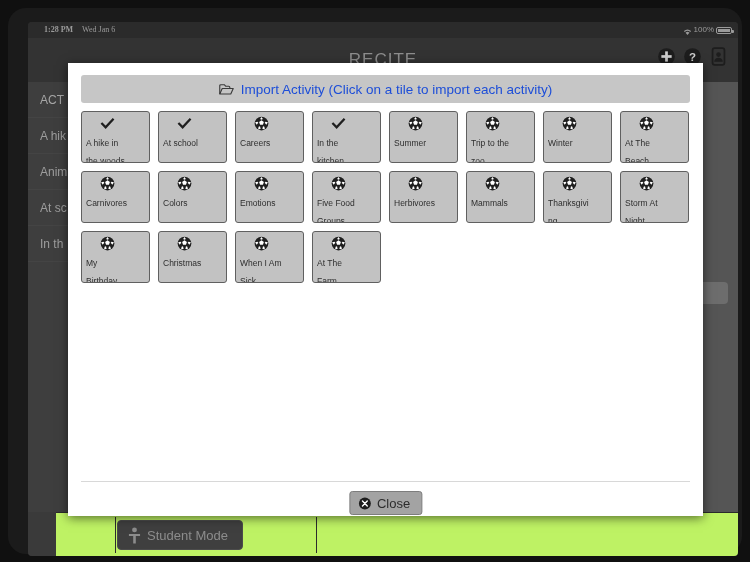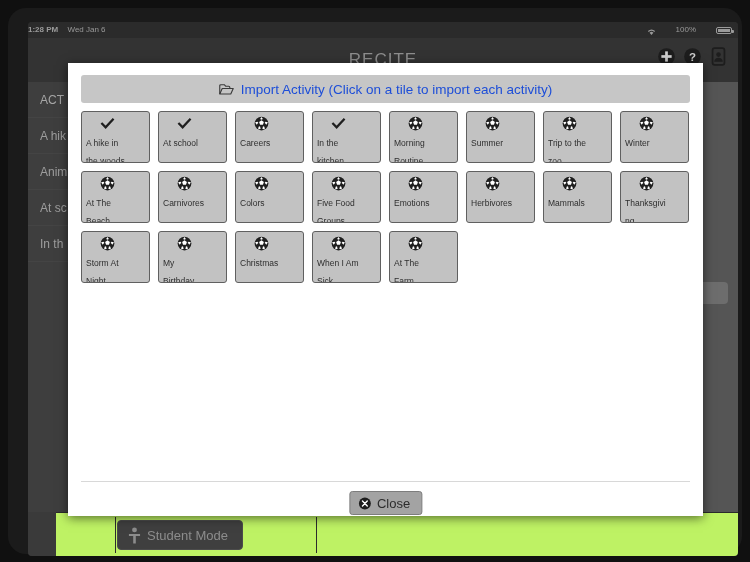--- a/index.html
+++ b/index.html
@@ -33,26 +33,26 @@
     width: 15px; height: 6px; border-radius: 2px;
     background: #161d28;
   }
 
   
   #statusbar {
     position: absolute; left: 0; top: 0; width: 710px; height: 16px;
     background: #2b2b2b; color: #9a9a9a;
     font-size: 8px; line-height: 16px;
   }
-  #statusbar .left { position: absolute; left: 0; top: 0; white-space: nowrap; }
+  #statusbar .left { position: absolute; left: 16px; top: 0; white-space: nowrap; font-family: Liberation Serif, serif; }
   #statusbar .left .time { font-weight: bold; }
   #statusbar .left .date { margin-left: 7px; }
   #statusbar .right {
     position: absolute; right: 6px; top: 0;
-    display: flex; align-items: center; gap: 20px; height: 16px;
+    display: flex; align-items: center; gap: 2px; height: 16px;
   }
   .wifi-glyph { display:inline-block; width: 9px; height: 8px; }
   .batt {
     position: relative; display: inline-block;
     width: 16px; height: 7px; border: 1px solid #9a9a9a; border-radius: 2px;
   }
   .batt::after {
     content: ""; position: absolute; left: 1px; top: 1px;
     width: 12px; height: 3px; background: #9a9a9a;
   }
@@ -283,29 +283,20 @@
                   <path d="M3.5 12.6 L9 18.2 L20.5 5.6" fill="none" stroke="#1f1f1f" stroke-width="3.6" stroke-linecap="square"></path>
                 </svg></span><span class="tile-label">In the kitchen</span></div>
             <div class="tile"><span class="tile-icon"><svg viewBox="0 0 24 24" width="15" height="15">
                   <circle cx="12" cy="12" r="11" fill="#1f1f1f"></circle>
                   <polygon points="12,6.6 15.8,9.4 14.3,13.9 9.7,13.9 8.2,9.4" fill="#ffffff"></polygon>
                   <polygon points="12,1.6 14.2,4.9 12,6.0 9.8,4.9" fill="#ffffff"></polygon>
                   <polygon points="1.8,9.8 5.6,9.0 6.9,10.6 4.2,13.9" fill="#ffffff"></polygon>
                   <polygon points="22.2,9.8 19.8,13.9 17.1,10.6 18.4,9.0" fill="#ffffff"></polygon>
                   <polygon points="6.6,21.3 7.4,17.3 9.6,16.2 10.6,20.9" fill="#ffffff"></polygon>
                   <polygon points="17.4,21.3 13.4,20.9 14.4,16.2 16.6,17.3" fill="#ffffff"></polygon>
-                </svg></span><span class="tile-label">Morning Routine</span></div>
-            <div class="tile"><span class="tile-icon"><svg viewBox="0 0 24 24" width="15" height="15">
-                  <circle cx="12" cy="12" r="11" fill="#1f1f1f"></circle>
-                  <polygon points="12,6.6 15.8,9.4 14.3,13.9 9.7,13.9 8.2,9.4" fill="#ffffff"></polygon>
-                  <polygon points="12,1.6 14.2,4.9 12,6.0 9.8,4.9" fill="#ffffff"></polygon>
-                  <polygon points="1.8,9.8 5.6,9.0 6.9,10.6 4.2,13.9" fill="#ffffff"></polygon>
-                  <polygon points="22.2,9.8 19.8,13.9 17.1,10.6 18.4,9.0" fill="#ffffff"></polygon>
-                  <polygon points="6.6,21.3 7.4,17.3 9.6,16.2 10.6,20.9" fill="#ffffff"></polygon>
-                  <polygon points="17.4,21.3 13.4,20.9 14.4,16.2 16.6,17.3" fill="#ffffff"></polygon>
                 </svg></span><span class="tile-label">Summer</span></div>
             <div class="tile"><span class="tile-icon"><svg viewBox="0 0 24 24" width="15" height="15">
                   <circle cx="12" cy="12" r="11" fill="#1f1f1f"></circle>
                   <polygon points="12,6.6 15.8,9.4 14.3,13.9 9.7,13.9 8.2,9.4" fill="#ffffff"></polygon>
                   <polygon points="12,1.6 14.2,4.9 12,6.0 9.8,4.9" fill="#ffffff"></polygon>
                   <polygon points="1.8,9.8 5.6,9.0 6.9,10.6 4.2,13.9" fill="#ffffff"></polygon>
                   <polygon points="22.2,9.8 19.8,13.9 17.1,10.6 18.4,9.0" fill="#ffffff"></polygon>
                   <polygon points="6.6,21.3 7.4,17.3 9.6,16.2 10.6,20.9" fill="#ffffff"></polygon>
                   <polygon points="17.4,21.3 13.4,20.9 14.4,16.2 16.6,17.3" fill="#ffffff"></polygon>
                 </svg></span><span class="tile-label">Trip to the zoo</span></div>
@@ -346,30 +337,30 @@
                   <polygon points="17.4,21.3 13.4,20.9 14.4,16.2 16.6,17.3" fill="#ffffff"></polygon>
                 </svg></span><span class="tile-label">Colors</span></div>
             <div class="tile"><span class="tile-icon"><svg viewBox="0 0 24 24" width="15" height="15">
                   <circle cx="12" cy="12" r="11" fill="#1f1f1f"></circle>
                   <polygon points="12,6.6 15.8,9.4 14.3,13.9 9.7,13.9 8.2,9.4" fill="#ffffff"></polygon>
                   <polygon points="12,1.6 14.2,4.9 12,6.0 9.8,4.9" fill="#ffffff"></polygon>
                   <polygon points="1.8,9.8 5.6,9.0 6.9,10.6 4.2,13.9" fill="#ffffff"></polygon>
                   <polygon points="22.2,9.8 19.8,13.9 17.1,10.6 18.4,9.0" fill="#ffffff"></polygon>
                   <polygon points="6.6,21.3 7.4,17.3 9.6,16.2 10.6,20.9" fill="#ffffff"></polygon>
                   <polygon points="17.4,21.3 13.4,20.9 14.4,16.2 16.6,17.3" fill="#ffffff"></polygon>
+                </svg></span><span class="tile-label">Emotions</span></div>
+            <div class="tile"><span class="tile-icon"><svg viewBox="0 0 24 24" width="15" height="15">
+                  <circle cx="12" cy="12" r="11" fill="#1f1f1f"></circle>
+                  <polygon points="12,6.6 15.8,9.4 14.3,13.9 9.7,13.9 8.2,9.4" fill="#ffffff"></polygon>
+                  <polygon points="12,1.6 14.2,4.9 12,6.0 9.8,4.9" fill="#ffffff"></polygon>
+                  <polygon points="1.8,9.8 5.6,9.0 6.9,10.6 4.2,13.9" fill="#ffffff"></polygon>
+                  <polygon points="22.2,9.8 19.8,13.9 17.1,10.6 18.4,9.0" fill="#ffffff"></polygon>
+                  <polygon points="6.6,21.3 7.4,17.3 9.6,16.2 10.6,20.9" fill="#ffffff"></polygon>
+                  <polygon points="17.4,21.3 13.4,20.9 14.4,16.2 16.6,17.3" fill="#ffffff"></polygon>
                 </svg></span><span class="tile-label">Five Food Groups</span></div>
-            <div class="tile"><span class="tile-icon"><svg viewBox="0 0 24 24" width="15" height="15">
-                  <circle cx="12" cy="12" r="11" fill="#1f1f1f"></circle>
-                  <polygon points="12,6.6 15.8,9.4 14.3,13.9 9.7,13.9 8.2,9.4" fill="#ffffff"></polygon>
-                  <polygon points="12,1.6 14.2,4.9 12,6.0 9.8,4.9" fill="#ffffff"></polygon>
-                  <polygon points="1.8,9.8 5.6,9.0 6.9,10.6 4.2,13.9" fill="#ffffff"></polygon>
-                  <polygon points="22.2,9.8 19.8,13.9 17.1,10.6 18.4,9.0" fill="#ffffff"></polygon>
-                  <polygon points="6.6,21.3 7.4,17.3 9.6,16.2 10.6,20.9" fill="#ffffff"></polygon>
-                  <polygon points="17.4,21.3 13.4,20.9 14.4,16.2 16.6,17.3" fill="#ffffff"></polygon>
-                </svg></span><span class="tile-label">Emotions</span></div>
             <div class="tile"><span class="tile-icon"><svg viewBox="0 0 24 24" width="15" height="15">
                   <circle cx="12" cy="12" r="11" fill="#1f1f1f"></circle>
                   <polygon points="12,6.6 15.8,9.4 14.3,13.9 9.7,13.9 8.2,9.4" fill="#ffffff"></polygon>
                   <polygon points="12,1.6 14.2,4.9 12,6.0 9.8,4.9" fill="#ffffff"></polygon>
                   <polygon points="1.8,9.8 5.6,9.0 6.9,10.6 4.2,13.9" fill="#ffffff"></polygon>
                   <polygon points="22.2,9.8 19.8,13.9 17.1,10.6 18.4,9.0" fill="#ffffff"></polygon>
                   <polygon points="6.6,21.3 7.4,17.3 9.6,16.2 10.6,20.9" fill="#ffffff"></polygon>
                   <polygon points="17.4,21.3 13.4,20.9 14.4,16.2 16.6,17.3" fill="#ffffff"></polygon>
                 </svg></span><span class="tile-label">Herbivores</span></div>
             <div class="tile"><span class="tile-icon"><svg viewBox="0 0 24 24" width="15" height="15">

